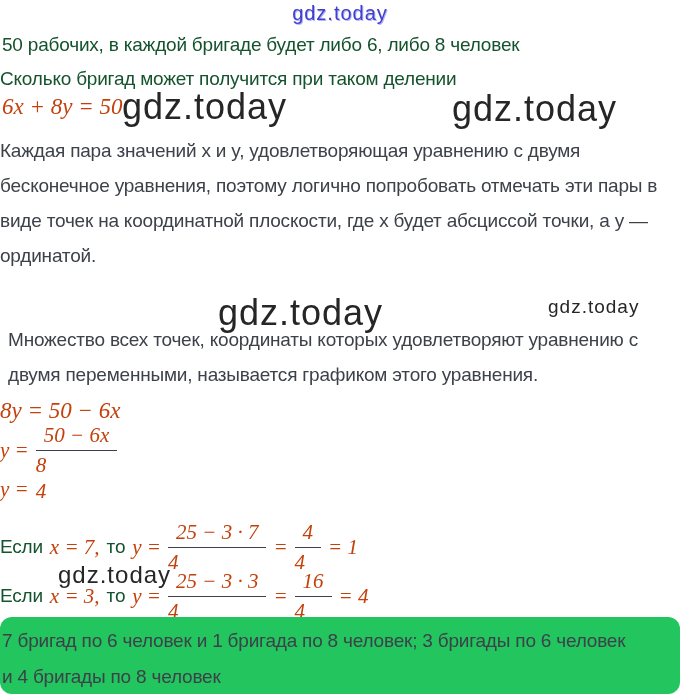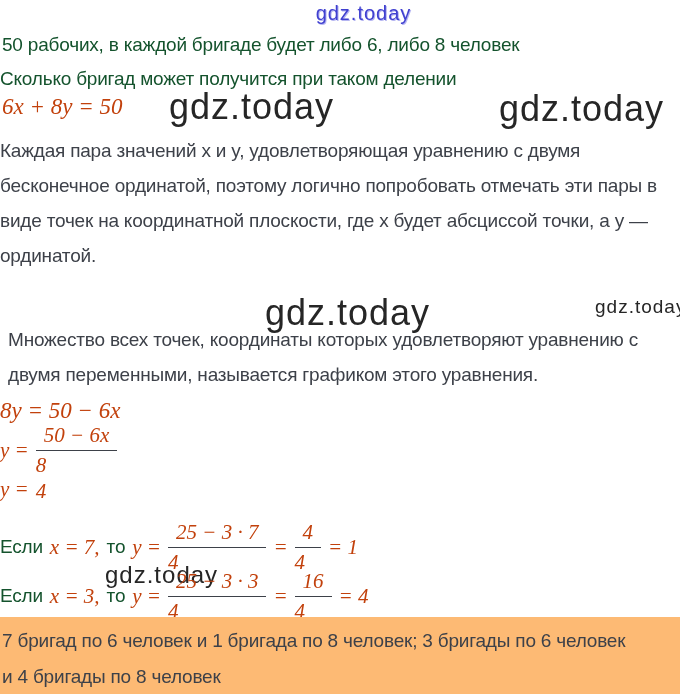--- a/index.html
+++ b/index.html
@@ -16,21 +16,21 @@
   .plines div{height:35px;line-height:35px;font-size:19px;letter-spacing:-0.2px;white-space:nowrap;}
   .math{
     font-family:Liberation Serif, serif;font-style:italic;color:#c2410c;white-space:nowrap;
   }
   .mline{display:flex;align-items:center;gap:7px;color:#3d4149;}
   .frac{display:inline-flex;flex-direction:column;align-items:flex-start;}
   .frac .num{padding:0 8px 3px;border-bottom:1.6px solid #3d4149;line-height:23px;}
   .frac .den{padding-top:3px;line-height:22px;}
   .wm{
     position:absolute;font-family:"Liberation Sans",sans-serif;
-    font-weight:300;color:#262626;letter-spacing:1px;white-space:nowrap;padding-left:47px;
+    font-weight:300;color:#262626;letter-spacing:1px;white-space:nowrap;
   }
   .wm-big{font-size:36px;}
   .wm-top{
     left:0;right:0;top:2px;text-align:center;font-size:20px;
     text-shadow:1px 1px 0 rgba(120,120,230,0.55);
   }
   .answer-box{
     left:0;top:617px;width:680px;height:77px;box-sizing:border-box;
     padding:6px 2px 0 2px;
   }
@@ -48,21 +48,21 @@
 <div class="abs txt" style="left:0px;top:68px;">Сколько бригад может получится при таком делении</div>
 
 <div class="abs math fs23" style="left:2px;top:94px;">6x + 8y = 50</div>
 
 <div class="wm wm-big" style="left:122px;top:86px;">gdz.today</div>
 
 <div class="wm wm-big" style="left:452px;top:88px;">gdz.today</div>
 
 <div class="abs plines" style="left:0px;top:133px;">
     <div>Каждая пара значений x и y, удовлетворяющая уравнению с двумя</div>
-    <div>бесконечное ординатой, поэтому логично попробовать отмечать эти пары в</div>
+    <div>бесконечное уравнения, поэтому логично попробовать отмечать эти пары в</div>
     <div>виде точек на координатной плоскости, где x будет абсциссой точки, а y —</div>
     <div>ординатой.</div>
   </div>
 
 <div class="wm wm-big" style="left:218px;top:292px;">gdz.today</div>
 
 <div class="wm" style="left:548px;top:296px;font-size:19px;">gdz.today</div>
 
 <div class="abs plines" style="left:8px;top:322px;">
     <div>Множество всех точек, координаты которых удовлетворяют уравнению с</div>
@@ -115,16 +115,16 @@
     <span class="den">4</span>
   </span>
   <span class="math fs21">=</span>
   <span class="frac math fs21">
     <span class="num">16</span>
     <span class="den">4</span>
   </span>
   <span class="math fs21">= 4</span>
 </div>
 
-<div class="abs answer-box" style="background:#fdba74;">
+<div class="abs answer-box" style="background:#22c55e;border-radius:12px;">
     <div>7 бригад по 6 человек и 1 бригада по 8 человек; 3 бригады по 6 человек</div>
     <div>и 4 бригады по 8 человек</div>
   </div>
 
 </body></html>

